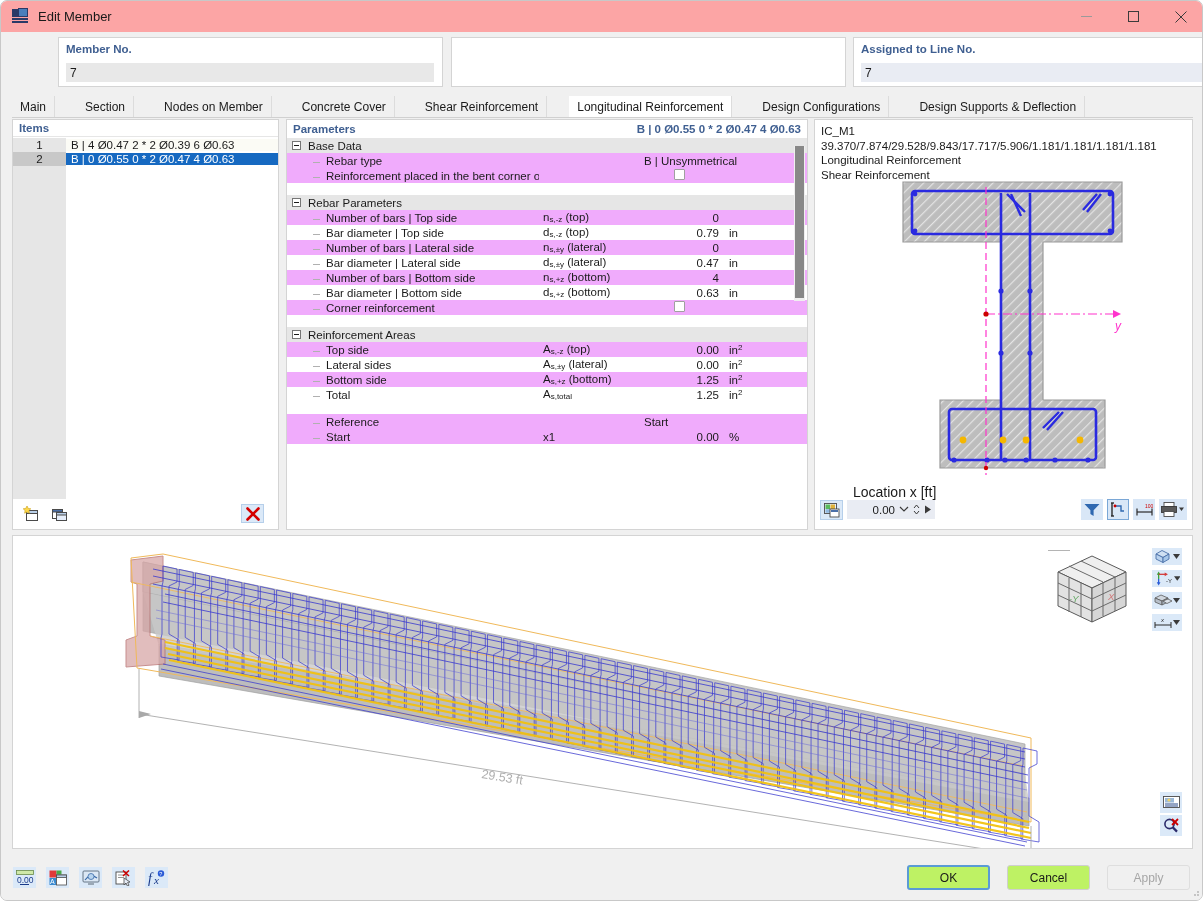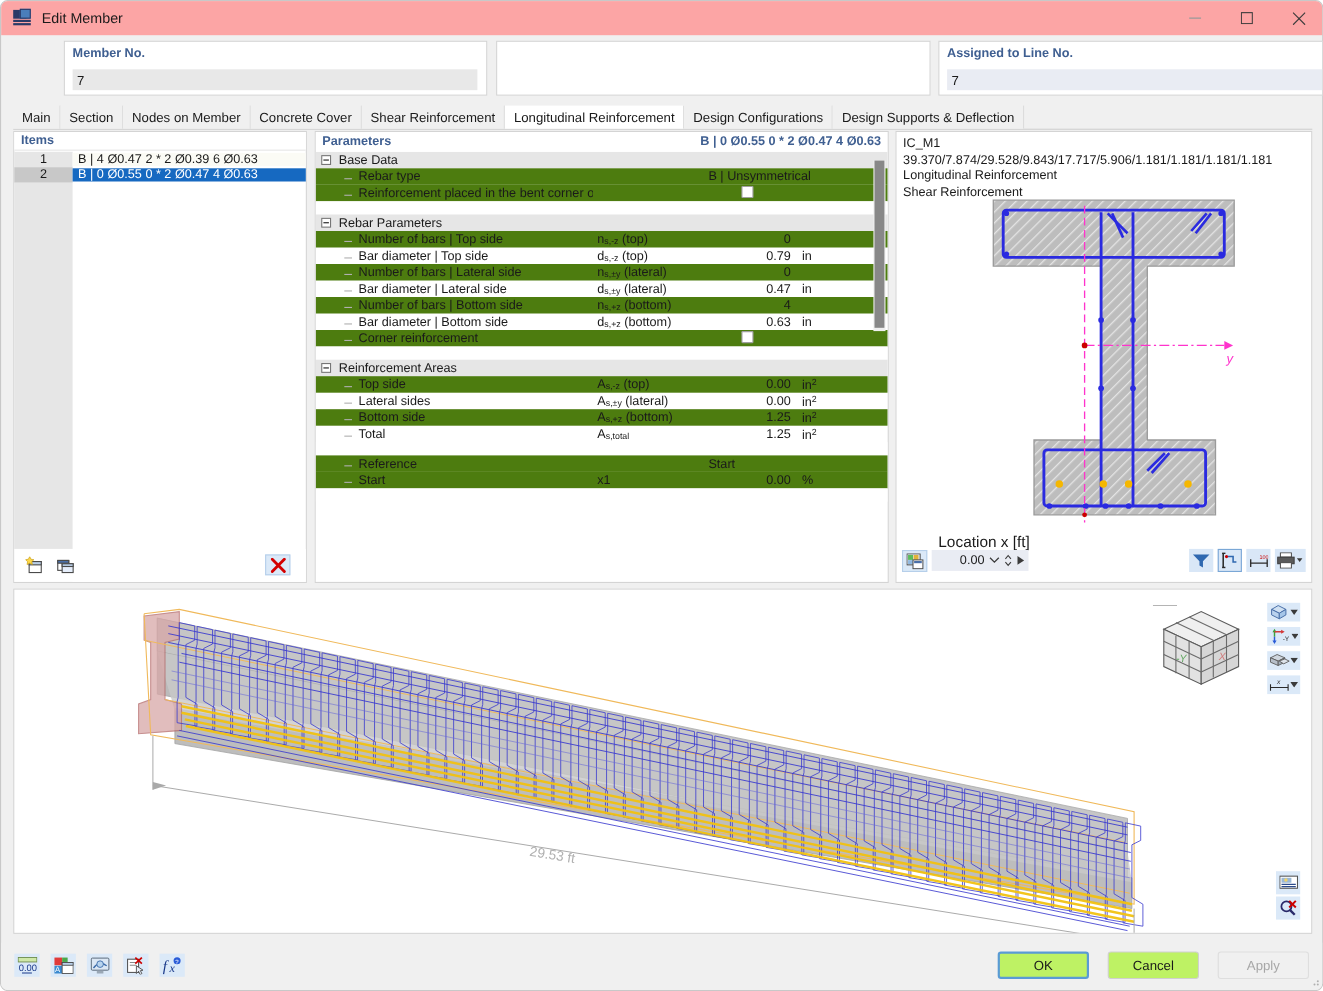--- a/index.html
+++ b/index.html
@@ -69,20 +69,21 @@
   .pickbtn {
     position:absolute; right:5px; top:24px; width:23px; height:21px;
     background:#d9e7f7; border:1px solid #a9c6e8; display:flex; align-items:center; justify-content:center;
   }
 
   
   .tabsrow {
     position:absolute; top:96px; left:11px; width:1181px; height:21px;
     display:flex; align-items:flex-end;
     border-bottom: 1px solid #d0d0d0;
+    gap: 22px;
   }
   .tab {
     height:21px; padding:0 8px; display:flex; align-items:center;
     font-size:12px; color:#1a1a1a; background:#f0f0f0;
     border-right: 1px solid #dcdcdc;
     white-space:nowrap;
   }
   .tab.active { background:#ffffff; }
 
   
@@ -139,21 +140,21 @@
   .grp .exp {
     width:9px; height:9px; border:1px solid #767676; background:#ffffff;
     margin-left:5px; margin-right:7px; position:relative; flex:0 0 auto;
   }
   .grp .exp:before {
     content:""; position:absolute; left:1px; top:3px; width:5px; height:1px; background:#1a1a1a;
   }
   .prow {
     display:flex; height:15px; align-items:center; font-size:11.5px;
   }
-  .prow.alt { background:#4d7c0f; }
+  .prow.alt { background:#f0abfc; }
   .prow .c-label {
     width:252px; padding-left:39px; position:relative; color:#1a1a1a; overflow:hidden;
     white-space:nowrap;
   }
   .prow .c-label:before {
     content:""; position:absolute; left:26px; top:7px; width:7px; height:1px; background:#b0b0b0;
   }
   .prow .c-sym { width:101px; padding-left:4px; color:#1a1a1a; white-space:nowrap; }
   .prow .c-val { width:85px; padding-right:6px; text-align:right; color:#1a1a1a; }
   .prow .c-unit { width:60px; padding-left:4px; color:#1a1a1a; }

